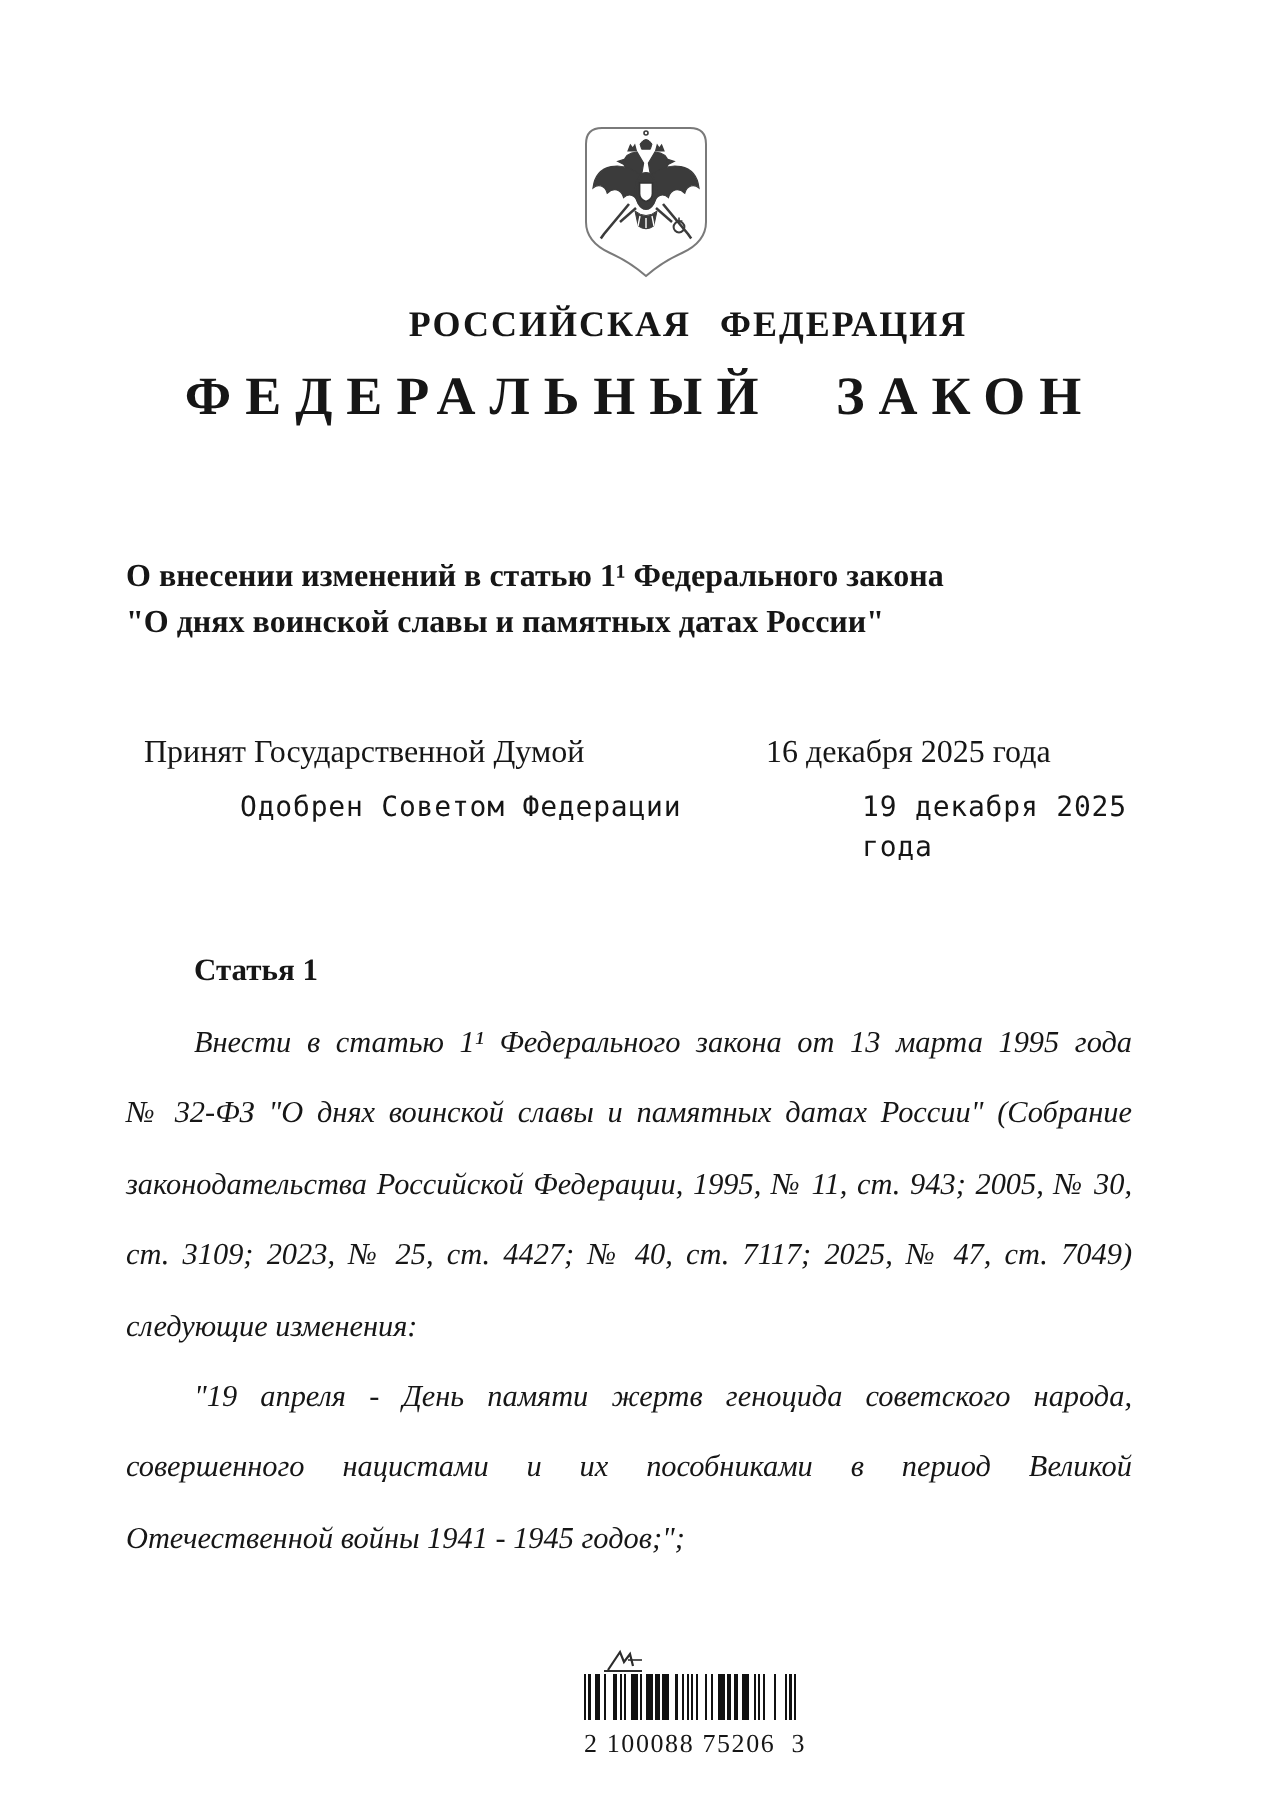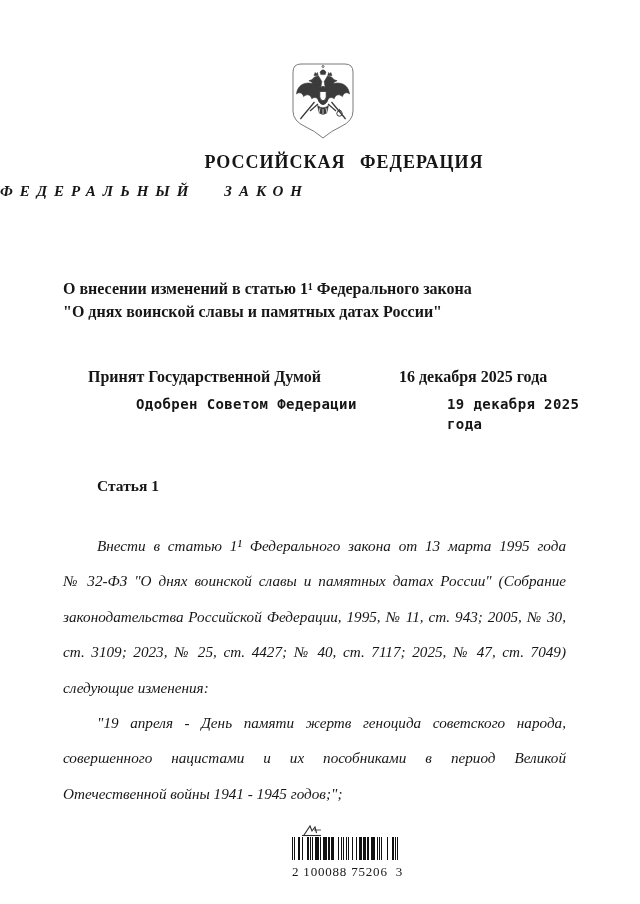--- a/index.html
+++ b/index.html
@@ -9,38 +9,38 @@
   }
   
   .emblem{position:absolute;top:62px;left:291px;width:64px;height:80px;}
   .emblem svg{display:block;width:100%;height:100%;}
   
   .country{
     position:absolute;top:152px;left:0;width:100%;text-align:center;
     font-weight:bold;font-size:18px;letter-spacing:1px;word-spacing:9px;margin-left:24px;
   }
   .doctype{
-    position:absolute;top:183px;left:0;width:100%;text-align:left;
-    font-weight:bold;font-size:15px;letter-spacing:7px;word-spacing:18px;font-style:italic;
+    position:absolute;top:183px;left:0;width:100%;text-align:center;
+    font-weight:bold;font-size:27px;letter-spacing:7px;word-spacing:18px;
   }
   
   .law-title{
     position:absolute;top:277px;left:63px;width:503px;text-align:left;
     font-weight:bold;font-size:16px;line-height:23px;
   }
   
-  .adoption{position:absolute;top:367px;left:88px;width:494px;font-weight:bold;}
+  .adoption{position:absolute;top:367px;left:72px;width:494px;}
   .adoption .row{display:flex;line-height:20px;margin-bottom:7px;font-size:16px;}
   .adoption .label{width:311px;flex:0 0 auto;}
   .adoption .row.stamped{
     font-family:"DejaVu Sans Mono",monospace;font-size:14px;letter-spacing:.4px;margin-left:48px;
   }
   
   .body-text{position:absolute;top:476px;left:63px;width:503px;font-size:15.2px;}
-  .article-heading{font-weight:bold;padding-left:34px;line-height:20px;margin-bottom:32px;font-size:15.5px;}
+  .article-heading{font-weight:bold;padding-left:34px;line-height:20px;margin-bottom:8px;font-size:15.5px;}
   .line{line-height:35.4px;font-style:italic;}
   .line.just{text-align:justify;text-align-last:justify;}
   .line.indent{padding-left:34px;}
   
   .barcode-wrap{position:absolute;top:824px;left:292px;width:106px;}
   .print-mark{display:block;margin-left:8px;width:30px;height:13px;}
   .barcode-svg{display:block;width:106px;height:23px;}
   .barcode-digits{
     font-size:13px;letter-spacing:.8px;text-align:center;margin-top:4px;
     white-space:pre;font-family:"Liberation Serif",serif;

